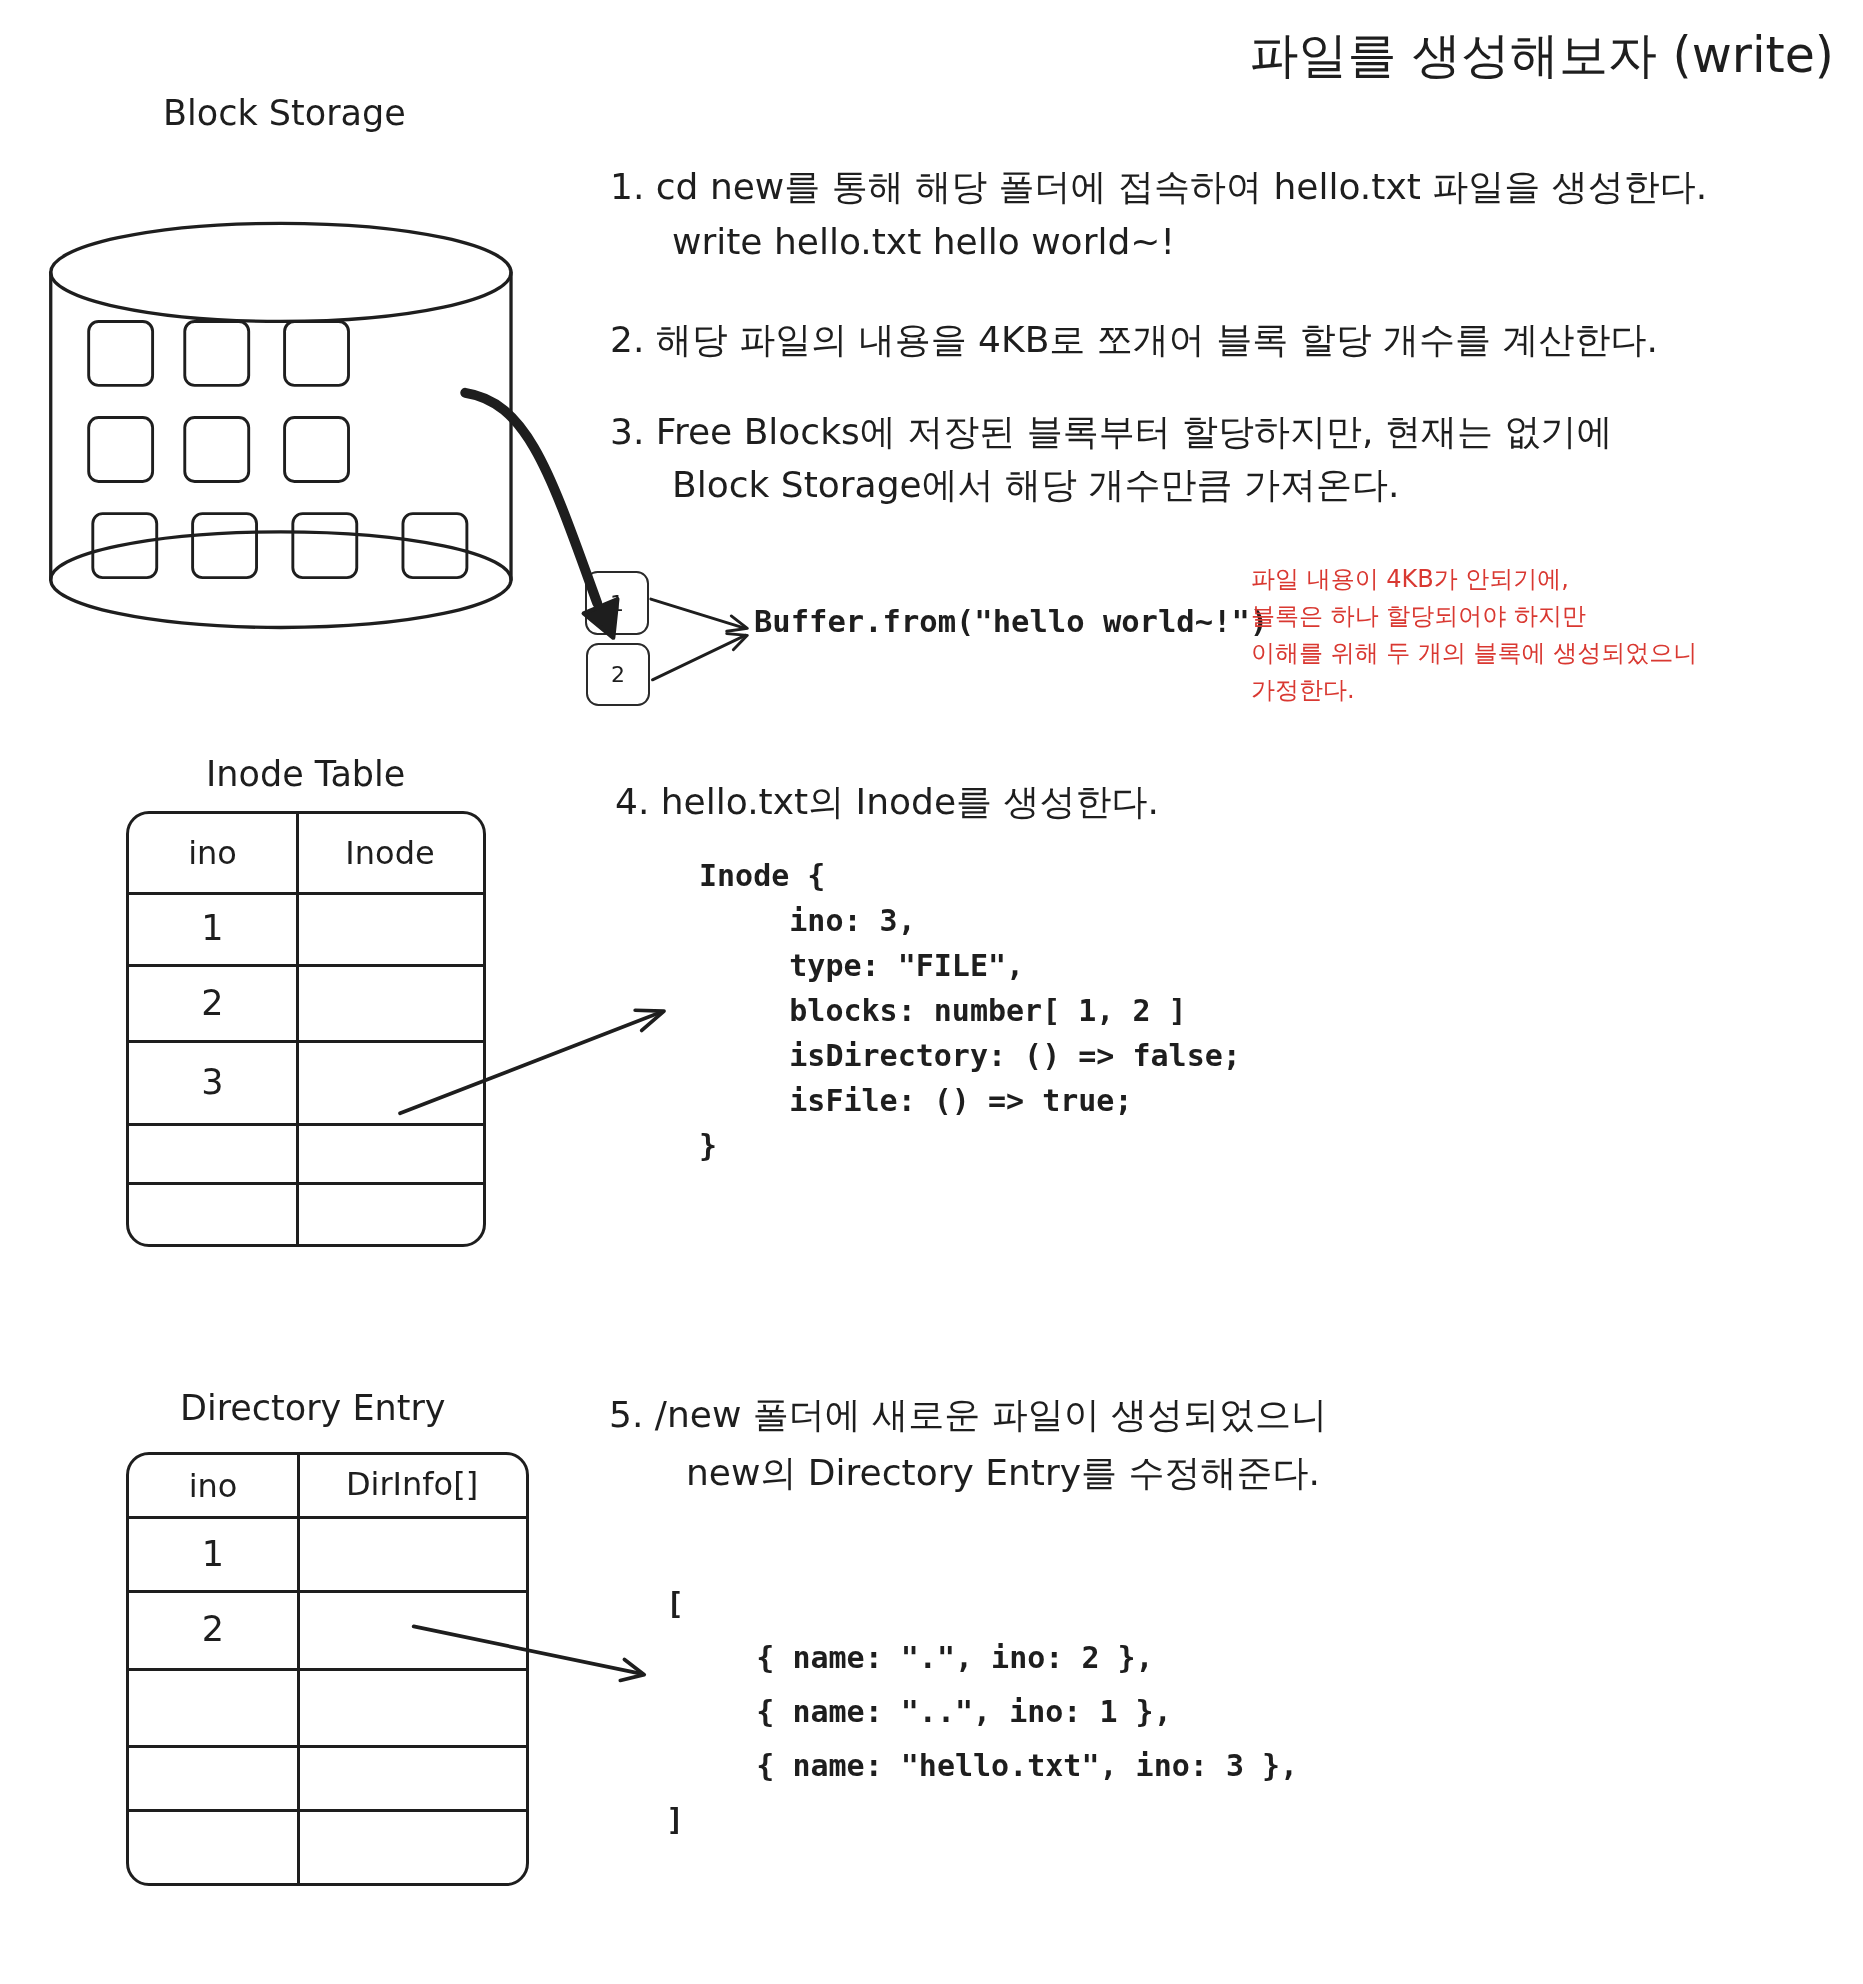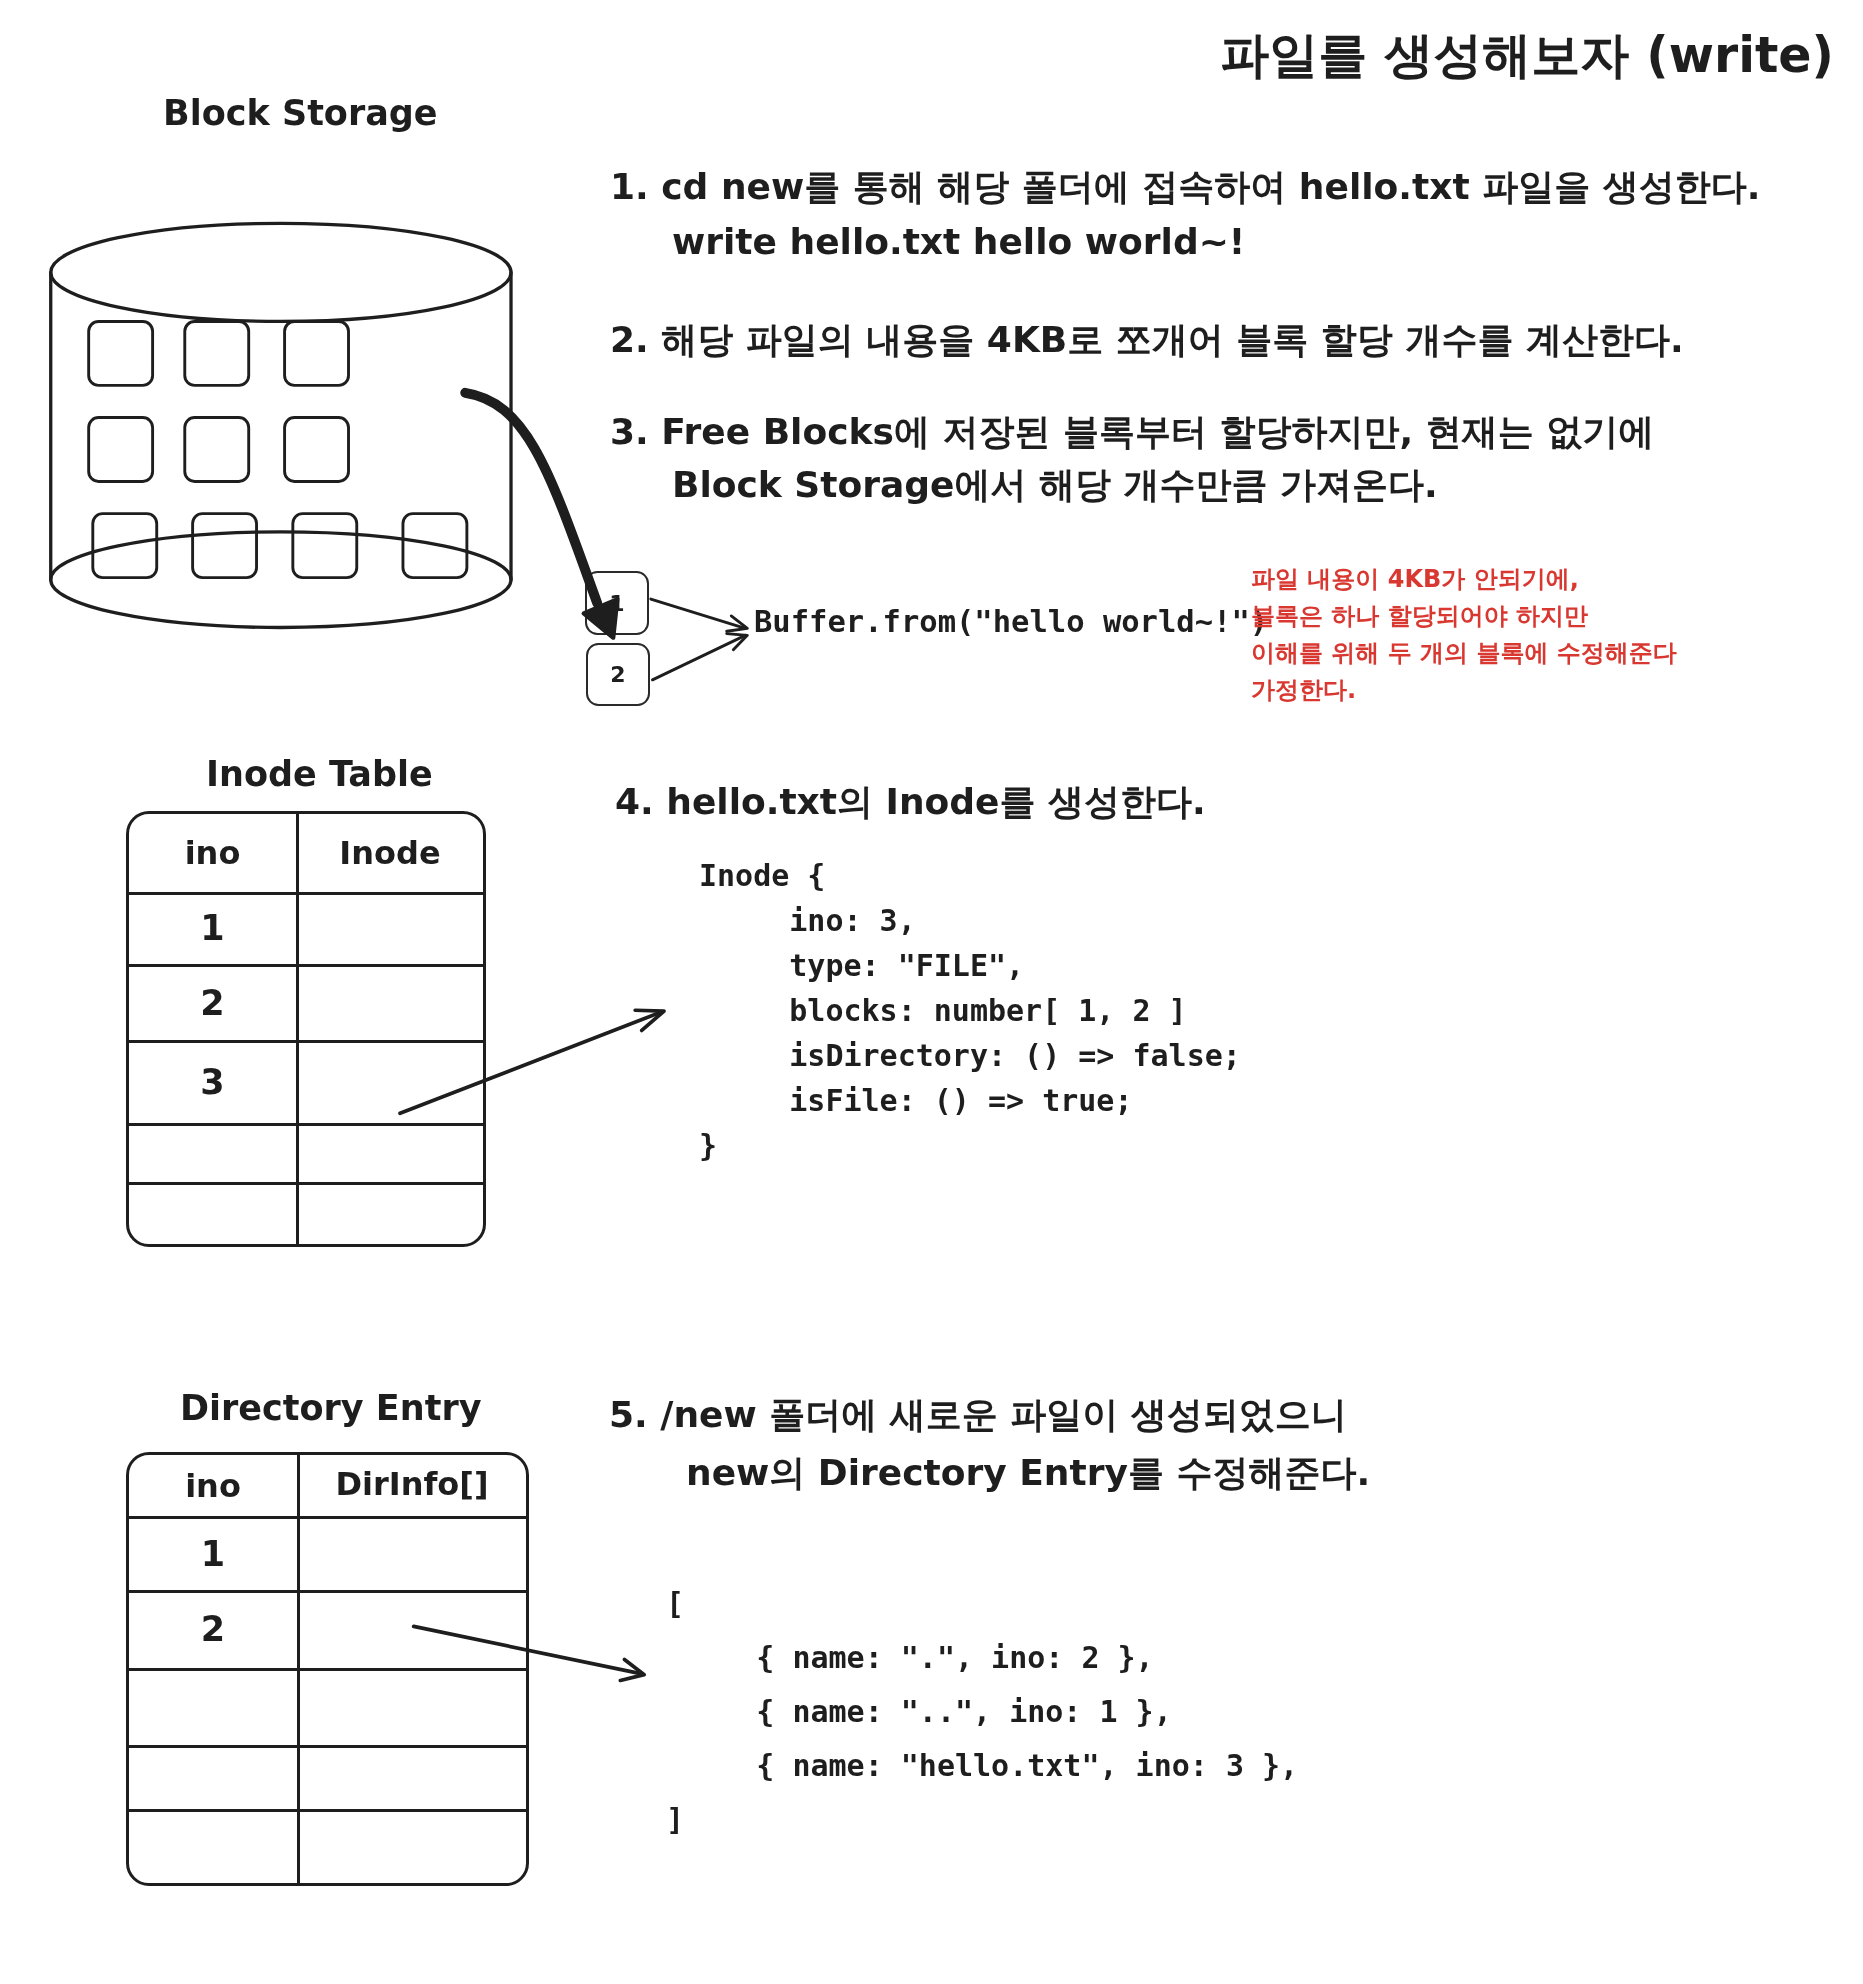--- a/index.html
+++ b/index.html
@@ -1,19 +1,19 @@
 <!DOCTYPE html>
 <html style="font-size:6.6px"><head>
 <meta charset="utf-8">
 <style>
   html,body{margin:0;padding:0;background:#ffffff;}
   #canvas{position:relative;width:1863px;height:1985px;background:#ffffff;overflow:hidden;
           font-family:"DejaVu Sans",sans-serif;color:#1e1e1e;}
   .abs{position:absolute;}
-  .hand{font-family:"DejaVu Sans",sans-serif;font-weight:700;color:#1e1e1e;white-space:nowrap;}
+  .hand{font-family:"DejaVu Sans",sans-serif;font-weight:400;color:#1e1e1e;white-space:nowrap;}
   .mono{font-family:"DejaVu Sans Mono","Liberation Mono",monospace;font-weight:600;color:#1e1e1e;white-space:pre;}
   .red{color:#d93831;}
   .tbl{position:absolute;border:3.7px solid #1e1e1e;border-radius:23px;box-sizing:border-box;background:transparent;}
   .tbl .vline{position:absolute;top:0;bottom:0;width:3.3px;background:#1e1e1e;}
   .tbl .hline{position:absolute;left:0;right:0;height:3.3px;background:#1e1e1e;}
   .tbl .cell{position:absolute;display:flex;align-items:center;justify-content:center;}
   svg{display:block;}
   .noptr{pointer-events:none;}
 </style>
 </head>
@@ -86,21 +86,21 @@
   <div class="abs" style="left:586px;top:643px;width:64px;height:63px;border:2.9px solid #2a2a2a;border-radius:12.4px;
               box-sizing:border-box;display:flex;align-items:center;justify-content:center;">
     <span class="hand" style="font-size:22px;">2</span>
   </div>
 
   <div class="abs mono" style="left:754px;top:604px;font-size:30.5px;">Buffer.from("hello world~!")</div>
 
   <div class="abs" style="left:1251px;top:561px;">
     <div class="hand red" style="font-size:24px;line-height:37px;">파일 내용이 4KB가 안되기에,</div>
     <div class="hand red" style="font-size:24px;line-height:37px;">블록은 하나 할당되어야 하지만</div>
-    <div class="hand red" style="font-size:24px;line-height:37px;">이해를 위해 두 개의 블록에 수정해준다</div>
+    <div class="hand red" style="font-size:24px;line-height:37px;">이해를 위해 두 개의 블록에 생성되었으니</div>
     <div class="hand red" style="font-size:24px;line-height:37px;">가정한다.</div>
   </div>
 
   <div class="abs hand" style="left:189px;top:754px;font-size:35px;margin-left:17px;">Inode Table</div>
 
   <div class="tbl" style="left:126px;top:811px;width:360px;height:436px;">
     <div class="vline" style="left:167px;"></div>
     <div class="hline" style="top:78px;"></div>
     <div class="hline" style="top:150px;"></div>
     <div class="hline" style="top:226px;"></div>

